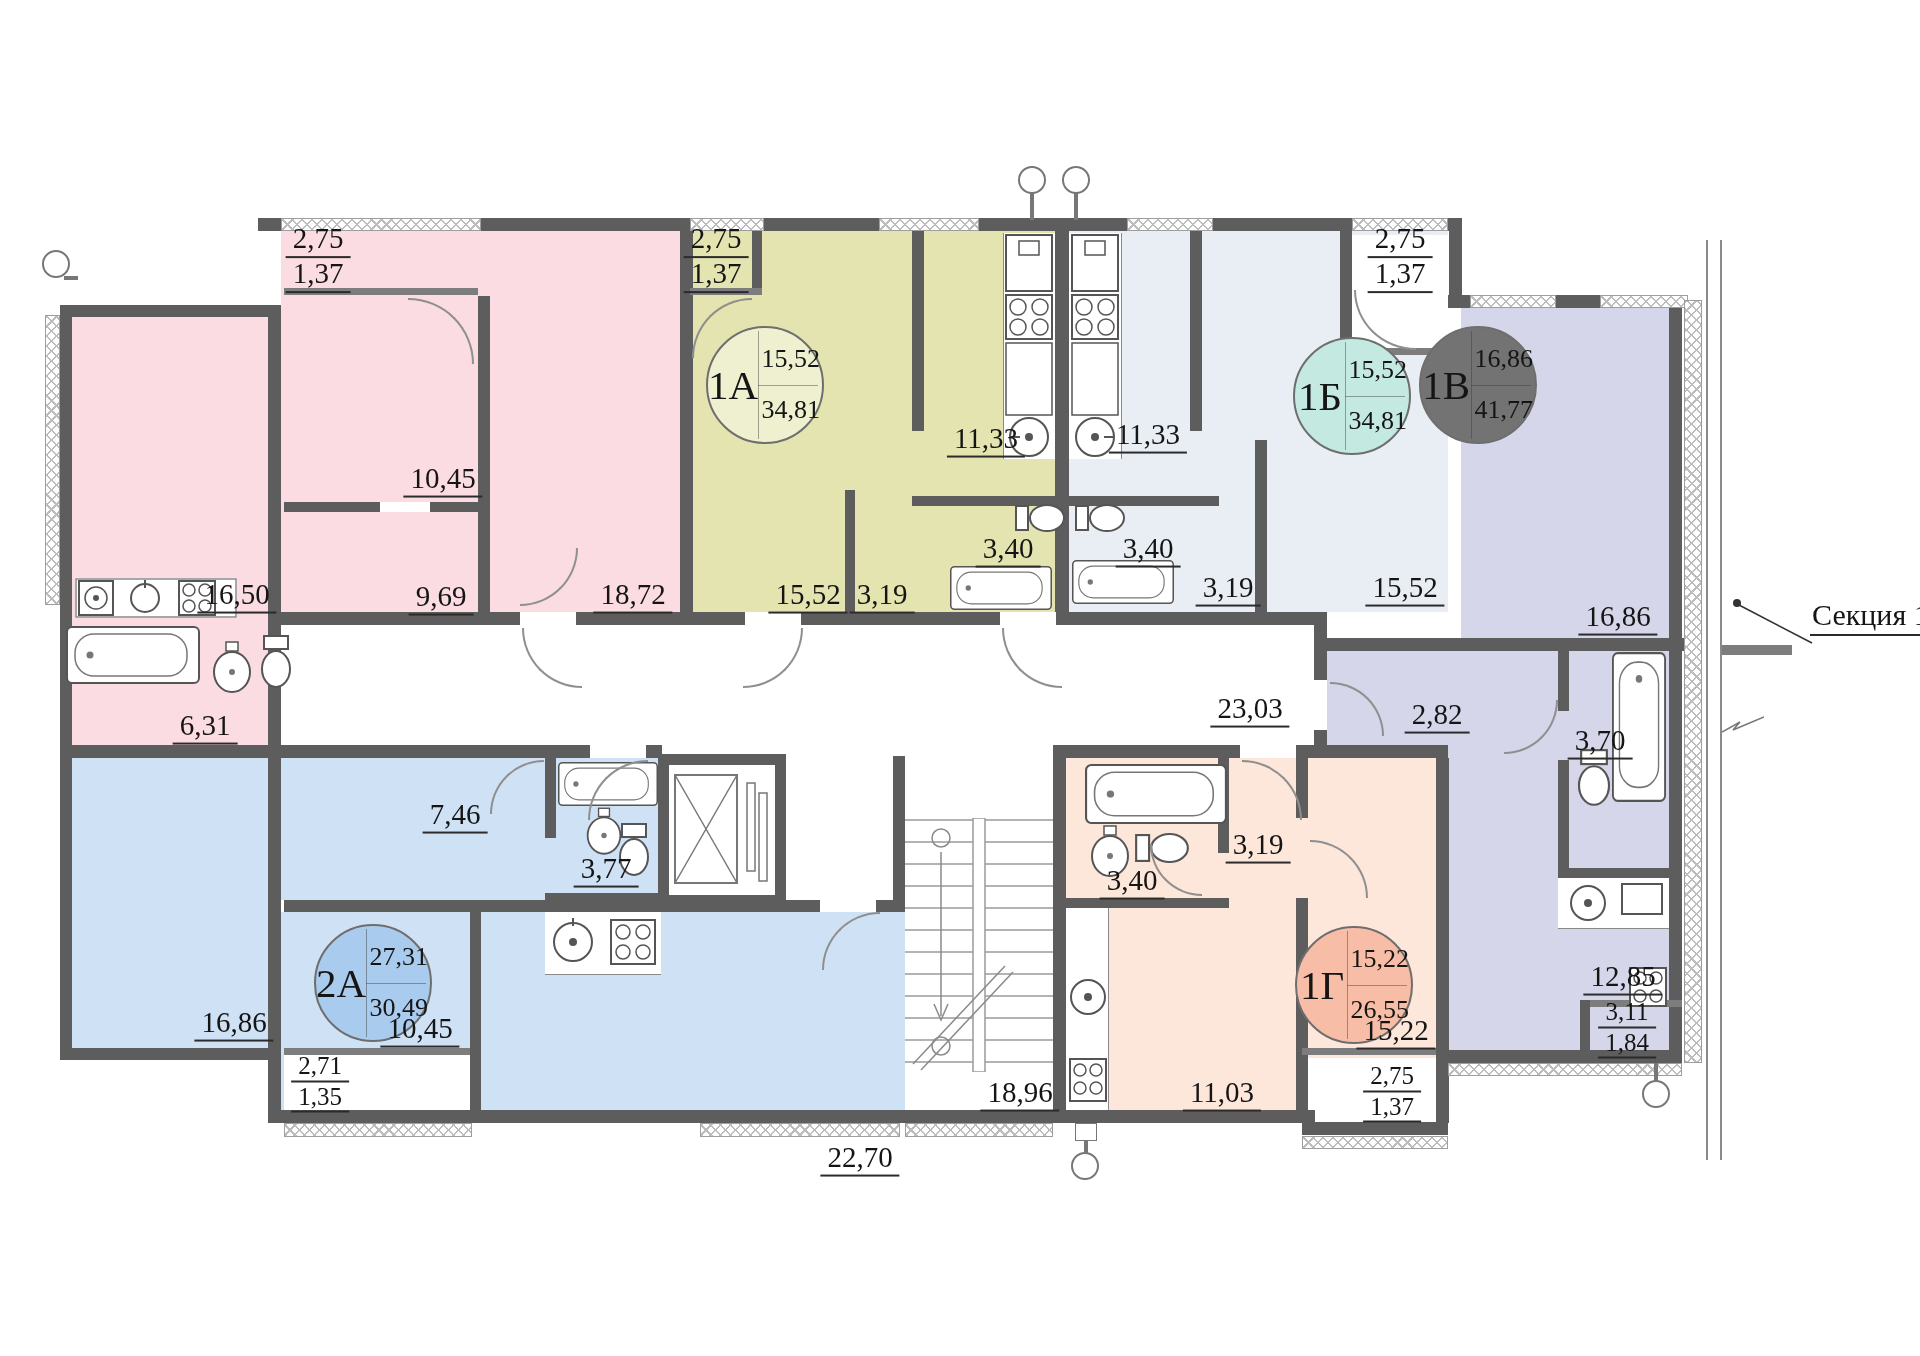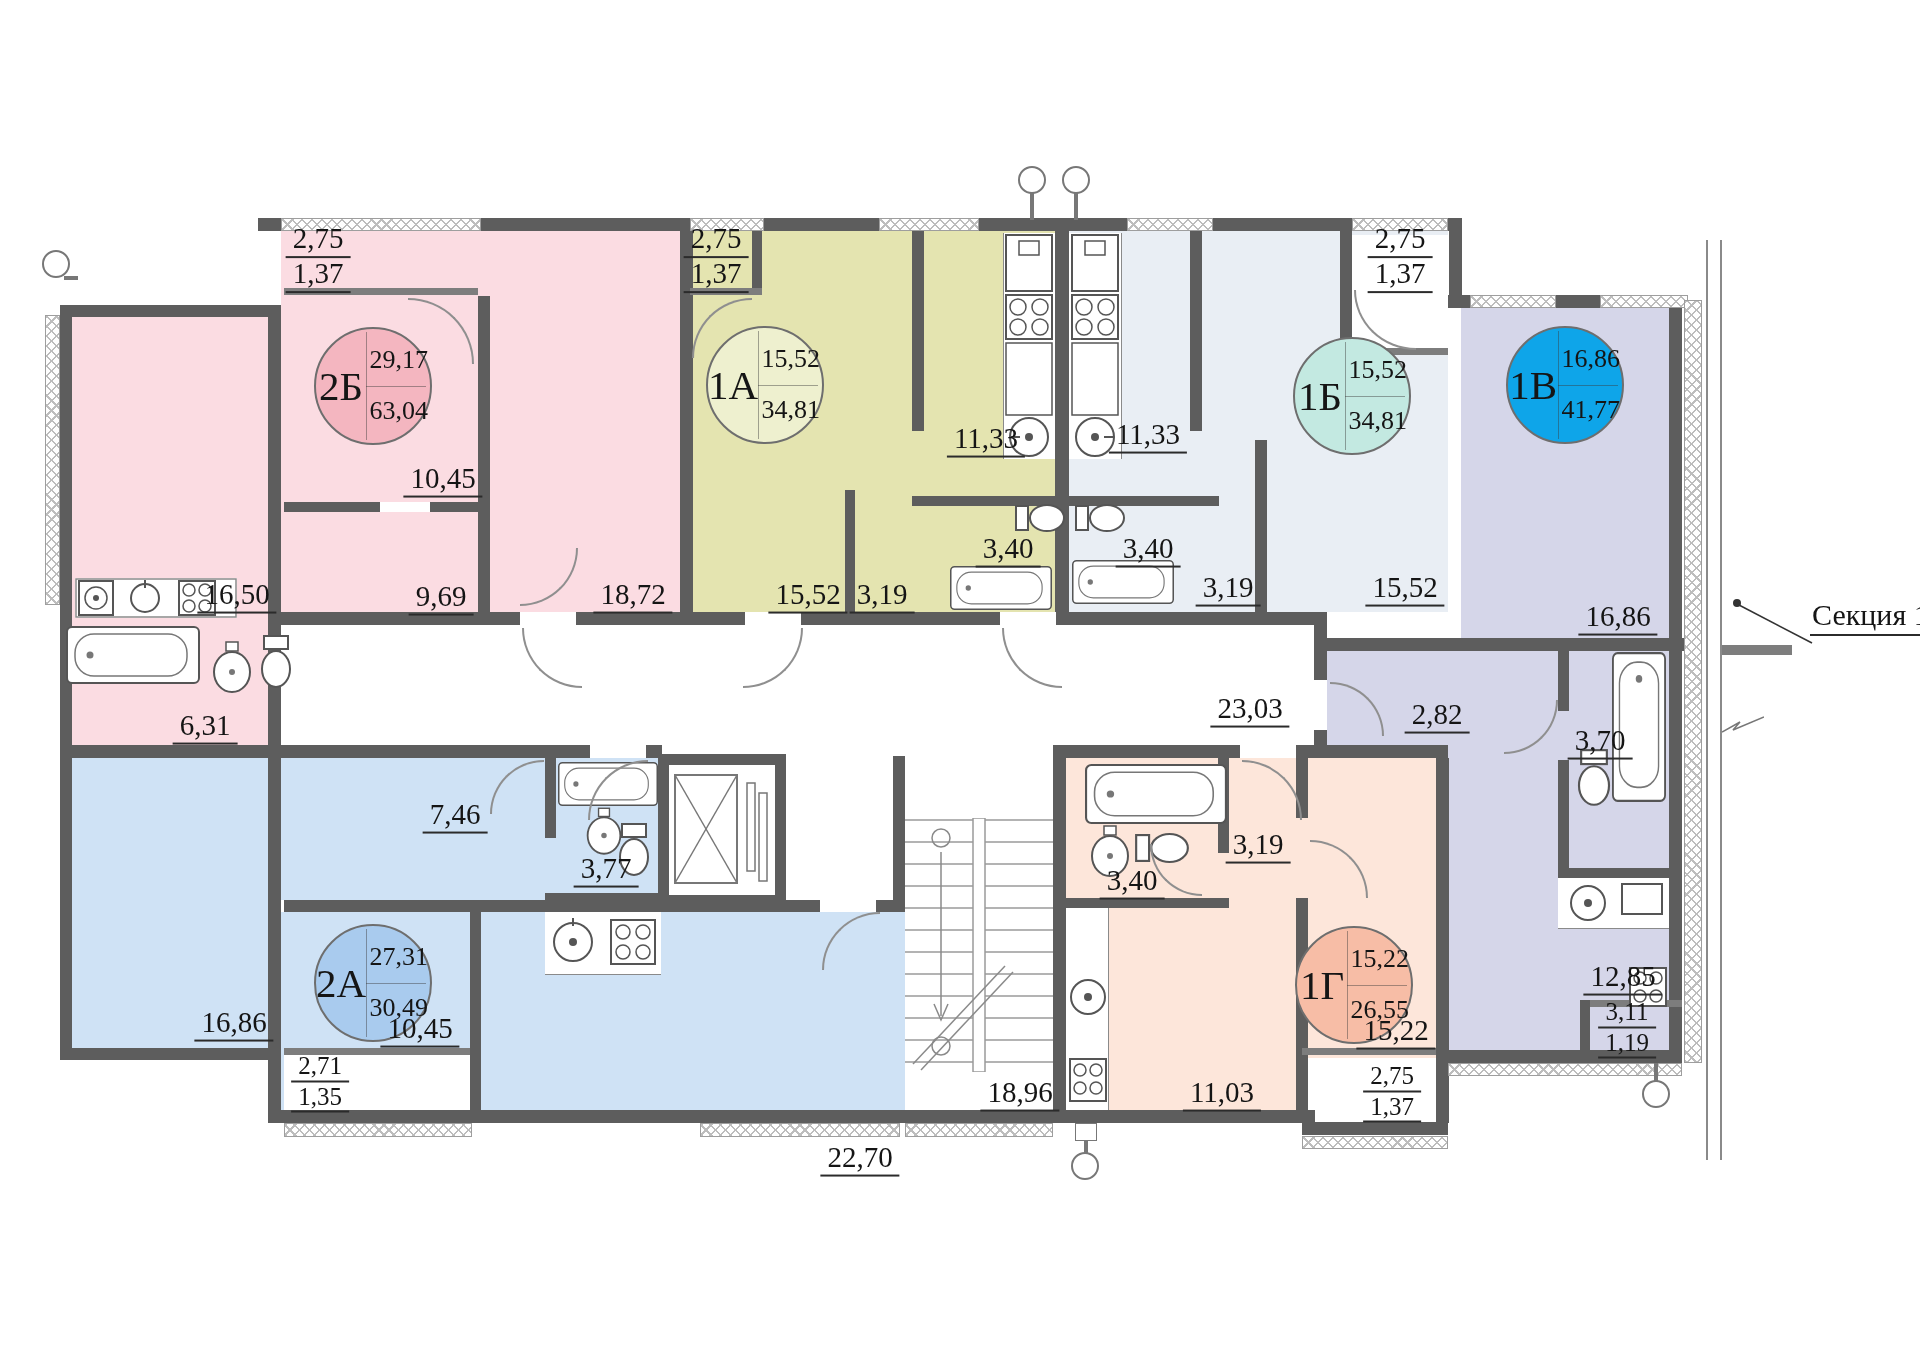--- a/index.html
+++ b/index.html
@@ -333,36 +333,31 @@
   <div class="arc arc-bl" style="left:1002px;top:628px;width:60px;height:60px"></div>
   <div class="arc arc-tr" style="left:1242px;top:760px;width:60px;height:60px"></div>
   <div class="arc arc-tl" style="left:588px;top:760px;width:60px;height:60px"></div>
   <div class="arc arc-tr" style="left:1330px;top:682px;width:54px;height:54px"></div>
   <div class="arc arc-br" style="left:1504px;top:700px;width:54px;height:54px"></div>
   <div class="arc arc-tr" style="left:1310px;top:840px;width:58px;height:58px"></div>
   <div class="arc arc-bl" style="left:1150px;top:844px;width:52px;height:52px"></div>
   <div class="arc arc-tl" style="left:490px;top:760px;width:54px;height:54px"></div>
   <div class="arc arc-tl" style="left:822px;top:912px;width:58px;height:58px"></div>
 
-  <div class="badge" style="left:373px;top:386px;background:#f4b6c0">
-    <span class="code">2Б</span>
-    <span class="a1">29,17</span>
-    <span class="a2">63,04</span>
-  </div>
   <div class="badge" style="left:765px;top:385px;background:#eef0cf">
     <span class="code">1А</span>
     <span class="a1">15,52</span>
     <span class="a2">34,81</span>
   </div>
   <div class="badge" style="left:1352px;top:396px;background:#c3e9e1">
     <span class="code">1Б</span>
     <span class="a1">15,52</span>
     <span class="a2">34,81</span>
   </div>
-  <div class="badge" style="left:1565px;top:385px;background:#0ea5e9">
+  <div class="badge" style="left:1478px;top:385px;background:#737373">
     <span class="code">1В</span>
     <span class="a1">16,86</span>
     <span class="a2">41,77</span>
   </div>
   <div class="badge" style="left:373px;top:983px;background:#a9cbee">
     <span class="code">2А</span>
     <span class="a1">27,31</span>
     <span class="a2">30,49</span>
   </div>
   <div class="badge" style="left:1354px;top:985px;background:#f7bda6">
@@ -398,21 +393,21 @@
     <span class="u">2,75</span>
     <span class="u">1,37</span>
   </div>
 
   <div class="dim" style="left:1618px;top:618px"><span class="u">16,86</span></div>
   <div class="dim" style="left:1437px;top:716px"><span class="u">2,82</span></div>
   <div class="dim" style="left:1600px;top:742px"><span class="u">3,70</span></div>
   <div class="dim" style="left:1623px;top:978px"><span class="u">12,85</span></div>
   <div class="dim dim2 small" style="left:1627px;top:1028px">
     <span class="u">3,11</span>
-    <span class="u">1,19</span>
+    <span class="u">1,84</span>
   </div>
 
   <div class="dim" style="left:455px;top:816px"><span class="u">7,46</span></div>
   <div class="dim" style="left:606px;top:870px"><span class="u">3,77</span></div>
   <div class="dim" style="left:234px;top:1024px"><span class="u">16,86</span></div>
   <div class="dim" style="left:420px;top:1030px"><span class="u">10,45</span></div>
   <div class="dim dim2 small" style="left:320px;top:1082px">
     <span class="u">2,71</span>
     <span class="u">1,35</span>
   </div>

